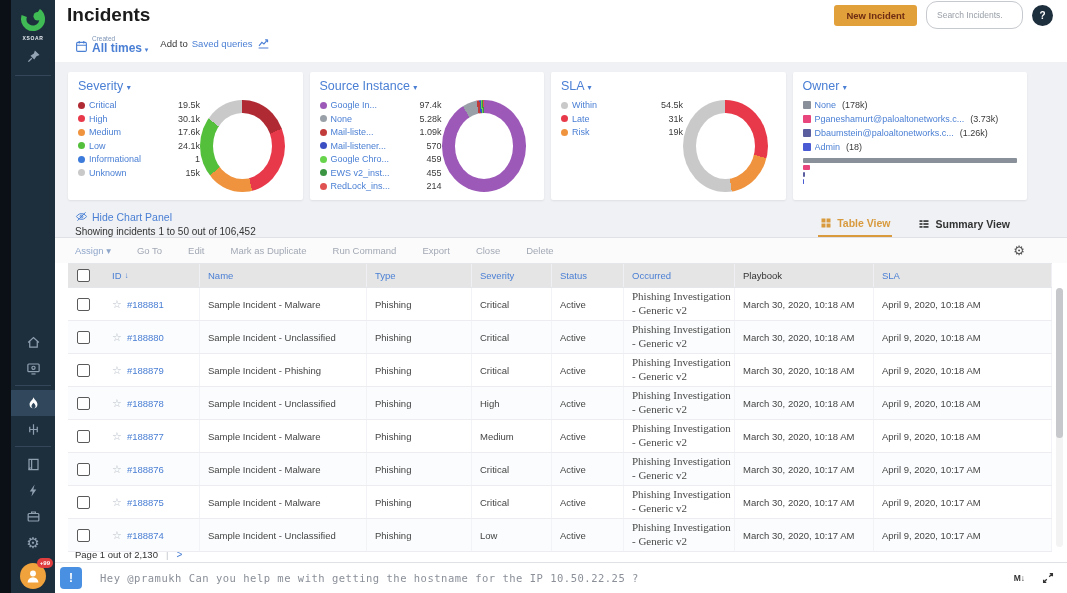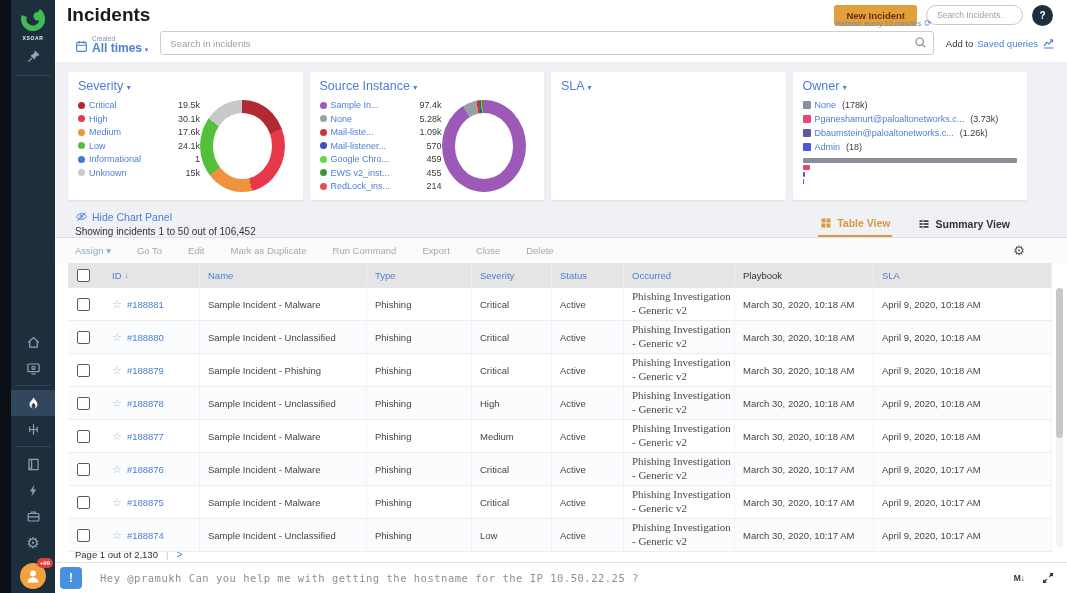--- a/index.html
+++ b/index.html
@@ -24,21 +24,21 @@
   .avatar svg { width:18px; height:18px; }
   .badge { position:absolute; top:-5px; right:-7px; background:#e03e3e; color:#fff; border-radius:7px; font-size:6px; font-weight:bold; padding:2px 3px; }
 
   
   .main { flex:1; display:flex; flex-direction:column; min-width:0; }
 
   .topbar { height:30px; flex:0 0 30px; display:flex; align-items:center; padding:0 14px 0 12px; background:#fff; }
   .page-title { font-size:19px; font-weight:bold; color:#1b1b1b; }
   .topbar-right { margin-left:auto; display:flex; align-items:center; gap:9px; }
   .btn-new { background:#e2a03a; color:#6e2c12; font-weight:bold; font-size:9.5px; border:none; border-radius:3px; padding:5px 12px; cursor:pointer; }
-  .search-pill { width:97px; height:20px; border:1px solid #c6c9ce; border-radius:11px; font-size:8.5px; padding:0 10px; color:#555; font-family:"Liberation Sans",sans-serif; }
+  .search-pill { width:97px; height:28px; border:1px solid #c6c9ce; border-radius:11px; font-size:8.5px; padding:0 10px; color:#555; font-family:"Liberation Sans",sans-serif; }
   .search-pill::placeholder { color:#9aa0a8; }
   .help-btn { width:21px; height:21px; border-radius:50%; background:#1d2e3d; color:#fff; font-size:10px; font-weight:bold; display:flex; align-items:center; justify-content:center; cursor:pointer; }
 
   .filterbar { flex:0 0 32px; display:flex; align-items:flex-end; padding:0 12px 7px 20px; gap:12px; background:#fff; }
   .date-ctl { display:flex; align-items:flex-end; gap:4px; cursor:pointer; }
   .date-ctl svg { width:13px; height:13px; margin-bottom:2px; }
   .date-stack { line-height:1.1; }
   .created-lbl { font-size:6.5px; color:#7d94b5; display:block; }
   .range-val { font-size:12px; color:#4a7fd4; font-weight:bold; }
   .caret { font-size:7px; color:#4a7fd4; }
@@ -210,31 +210,20 @@
       <svg viewBox="0 0 16 16" fill="none" stroke="#4a7fd4" stroke-width="1.4">
           <rect x="2" y="3" width="12" height="11" rx="1.5"></rect>
           <path d="M2 6.5h12M5.2 1.3v3M10.8 1.3v3"></path>
         </svg>
       <div class="date-stack">
         <span class="created-lbl">Created</span>
         <span class="range-val">All times</span>
         <span class="caret">▾</span>
       </div>
     </div>
-    <div class="search-wrap">
-      <div class="refresh-note">
-        <span>Refresh every 10 minutes</span>
-        <span class="refresh-glyph">⟳</span>
-      </div>
-      <input class="main-search" placeholder="Search in incidents" style="">
-      <svg class="mag" viewBox="0 0 16 16" fill="none" stroke="currentColor" stroke-width="1.4">
-          <circle cx="7" cy="7" r="4.5"></circle>
-          <path d="m10.5 10.5 3.2 3.2"></path>
-        </svg>
-    </div>
     <div class="saved-q">
       <span class="addto">Add to</span>
       <span class="sq-link">Saved queries</span>
       <svg viewBox="0 0 16 16" fill="none" stroke="currentColor" stroke-width="1.4">
           <path d="M2 13.5h12M2.5 11l3.5-4.5 2.5 2 4.5-5"></path>
           <path d="M13 3.5h-3M13 3.5v3"></path>
         </svg>
     </div>
   </div>
 
@@ -276,21 +265,21 @@
           </div>
           <div class="donut" style="background: conic-gradient(rgb(176, 42, 51) 0%, rgb(176, 42, 51) 18.3441%, rgb(232, 57, 74) 18.3441%, rgb(232, 57, 74) 46.66%, rgb(239, 147, 62) 46.66%, rgb(239, 147, 62) 63.2167%, rgb(84, 191, 59) 63.2167%, rgb(84, 191, 59) 85.8882%, rgb(61, 123, 219) 85.8882%, rgb(61, 123, 219) 85.8891%, rgb(201, 201, 201) 85.8891%, rgb(201, 201, 201) 100%);"></div>
         </div>
       </div>
       <div class="card">
         <div class="card-title"><span class="t">Source Instance</span> <span class="caret">▾</span></div>
         <div class="card-body">
           <div class="legend">
             <div class="leg-row">
               <span class="dot" style="background: rgb(156, 89, 184);"></span>
-              <span class="leg-label">Sample In...</span>
+              <span class="leg-label">Google In...</span>
               <span class="leg-val">97.4k</span>
             </div>
             <div class="leg-row">
               <span class="dot" style="background: rgb(154, 160, 168);"></span>
               <span class="leg-label">None</span>
               <span class="leg-val">5.28k</span>
             </div>
             <div class="leg-row">
               <span class="dot" style="background: rgb(194, 59, 59);"></span>
               <span class="leg-label">Mail-liste...</span>
@@ -315,20 +304,40 @@
               <span class="dot" style="background: rgb(224, 82, 82);"></span>
               <span class="leg-label">RedLock_ins...</span>
               <span class="leg-val">214</span>
             </div>
           </div>
           <div class="donut" style="background: conic-gradient(rgb(156, 89, 184) 0%, rgb(156, 89, 184) 92.3503%, rgb(154, 160, 168) 92.3503%, rgb(154, 160, 168) 97.3565%, rgb(194, 59, 59) 97.3565%, rgb(194, 59, 59) 98.39%, rgb(59, 79, 194) 98.39%, rgb(59, 79, 194) 98.9305%, rgb(103, 212, 76) 98.9305%, rgb(103, 212, 76) 99.3657%, rgb(58, 148, 66) 99.3657%, rgb(58, 148, 66) 99.7971%, rgb(224, 82, 82) 99.7971%, rgb(224, 82, 82) 100%);"></div>
         </div>
       </div>
       <div class="card">
         <div class="card-title"><span class="t">SLA</span> <span class="caret">▾</span></div>
+        <div class="card-body">
+          <div class="legend">
+            <div class="leg-row">
+              <span class="dot" style="background: rgb(201, 201, 201);"></span>
+              <span class="leg-label">Within</span>
+              <span class="leg-val">54.5k</span>
+            </div>
+            <div class="leg-row">
+              <span class="dot" style="background: rgb(232, 57, 74);"></span>
+              <span class="leg-label">Late</span>
+              <span class="leg-val">31k</span>
+            </div>
+            <div class="leg-row">
+              <span class="dot" style="background: rgb(239, 147, 62);"></span>
+              <span class="leg-label">Risk</span>
+              <span class="leg-val">19k</span>
+            </div>
+          </div>
+          <div class="donut" style="background: conic-gradient(rgb(232, 57, 74) 0%, rgb(232, 57, 74) 29.6651%, rgb(239, 147, 62) 29.6651%, rgb(239, 147, 62) 47.8469%, rgb(201, 201, 201) 47.8469%, rgb(201, 201, 201) 100%);"></div>
+        </div>
       </div>
       <div class="card">
         <div class="card-title"><span class="t">Owner</span> <span class="caret">▾</span></div>
         <div class="card-body">
           <div class="legend wrap">
             <div class="leg-row">
               <span class="dot sq" style="background: rgb(138, 144, 153);"></span>
               <span class="leg-label">None</span>
               <span class="leg-val">(178k)</span>
             </div>

